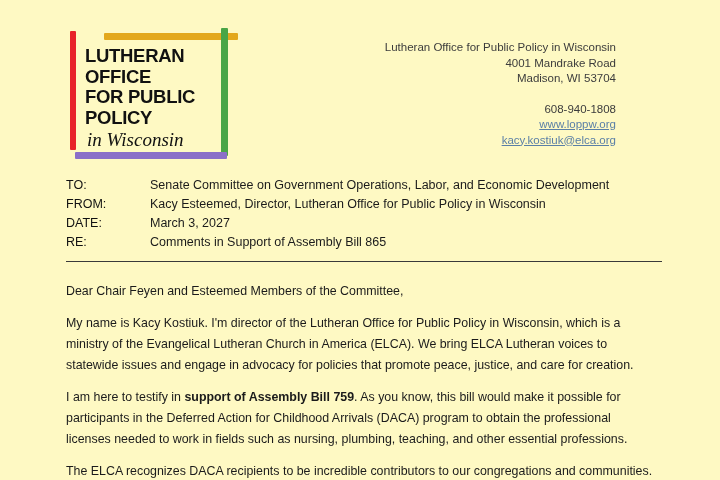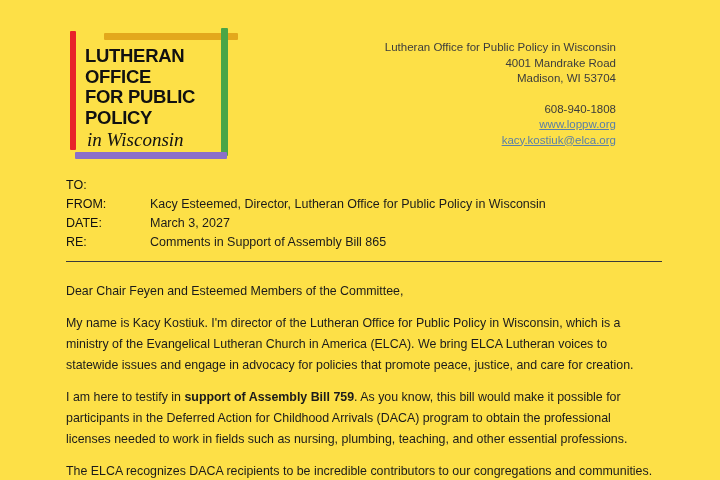--- a/index.html
+++ b/index.html
@@ -14,21 +14,21 @@
     overflow: hidden;
     font-family: "Liberation Sans", sans-serif;
     color: #1b1b1b;
     position: relative;
   }
 
   .page {
     position: relative;
     width: 720px;
     height: 480px;
-    background: #fde047;
+    background: #fef9c3;
   }
 
   
   .letterhead {
     position: absolute;
     left: 0;
     top: 0;
     width: 720px;
     height: 170px;
   }
@@ -222,20 +222,21 @@
       <div class="spacer"></div>
       <div class="phone">608-940-1808</div>
       <div><a href="#">www.loppw.org</a></div>
       <div><a href="#">kacy.kostiuk@elca.org</a></div>
     </div>
   </div>
 
   <div class="memo">
     <div class="memo-row">
       <div class="memo-label">TO:</div>
+      <div class="memo-value">Senate Committee on Government Operations, Labor, and Economic Development</div>
     </div>
     <div class="memo-row">
       <div class="memo-label">FROM:</div>
       <div class="memo-value">Kacy Esteemed, Director, Lutheran Office for Public Policy in Wisconsin</div>
     </div>
     <div class="memo-row">
       <div class="memo-label">DATE:</div>
       <div class="memo-value">March 3, 2027</div>
     </div>
     <div class="memo-row">

